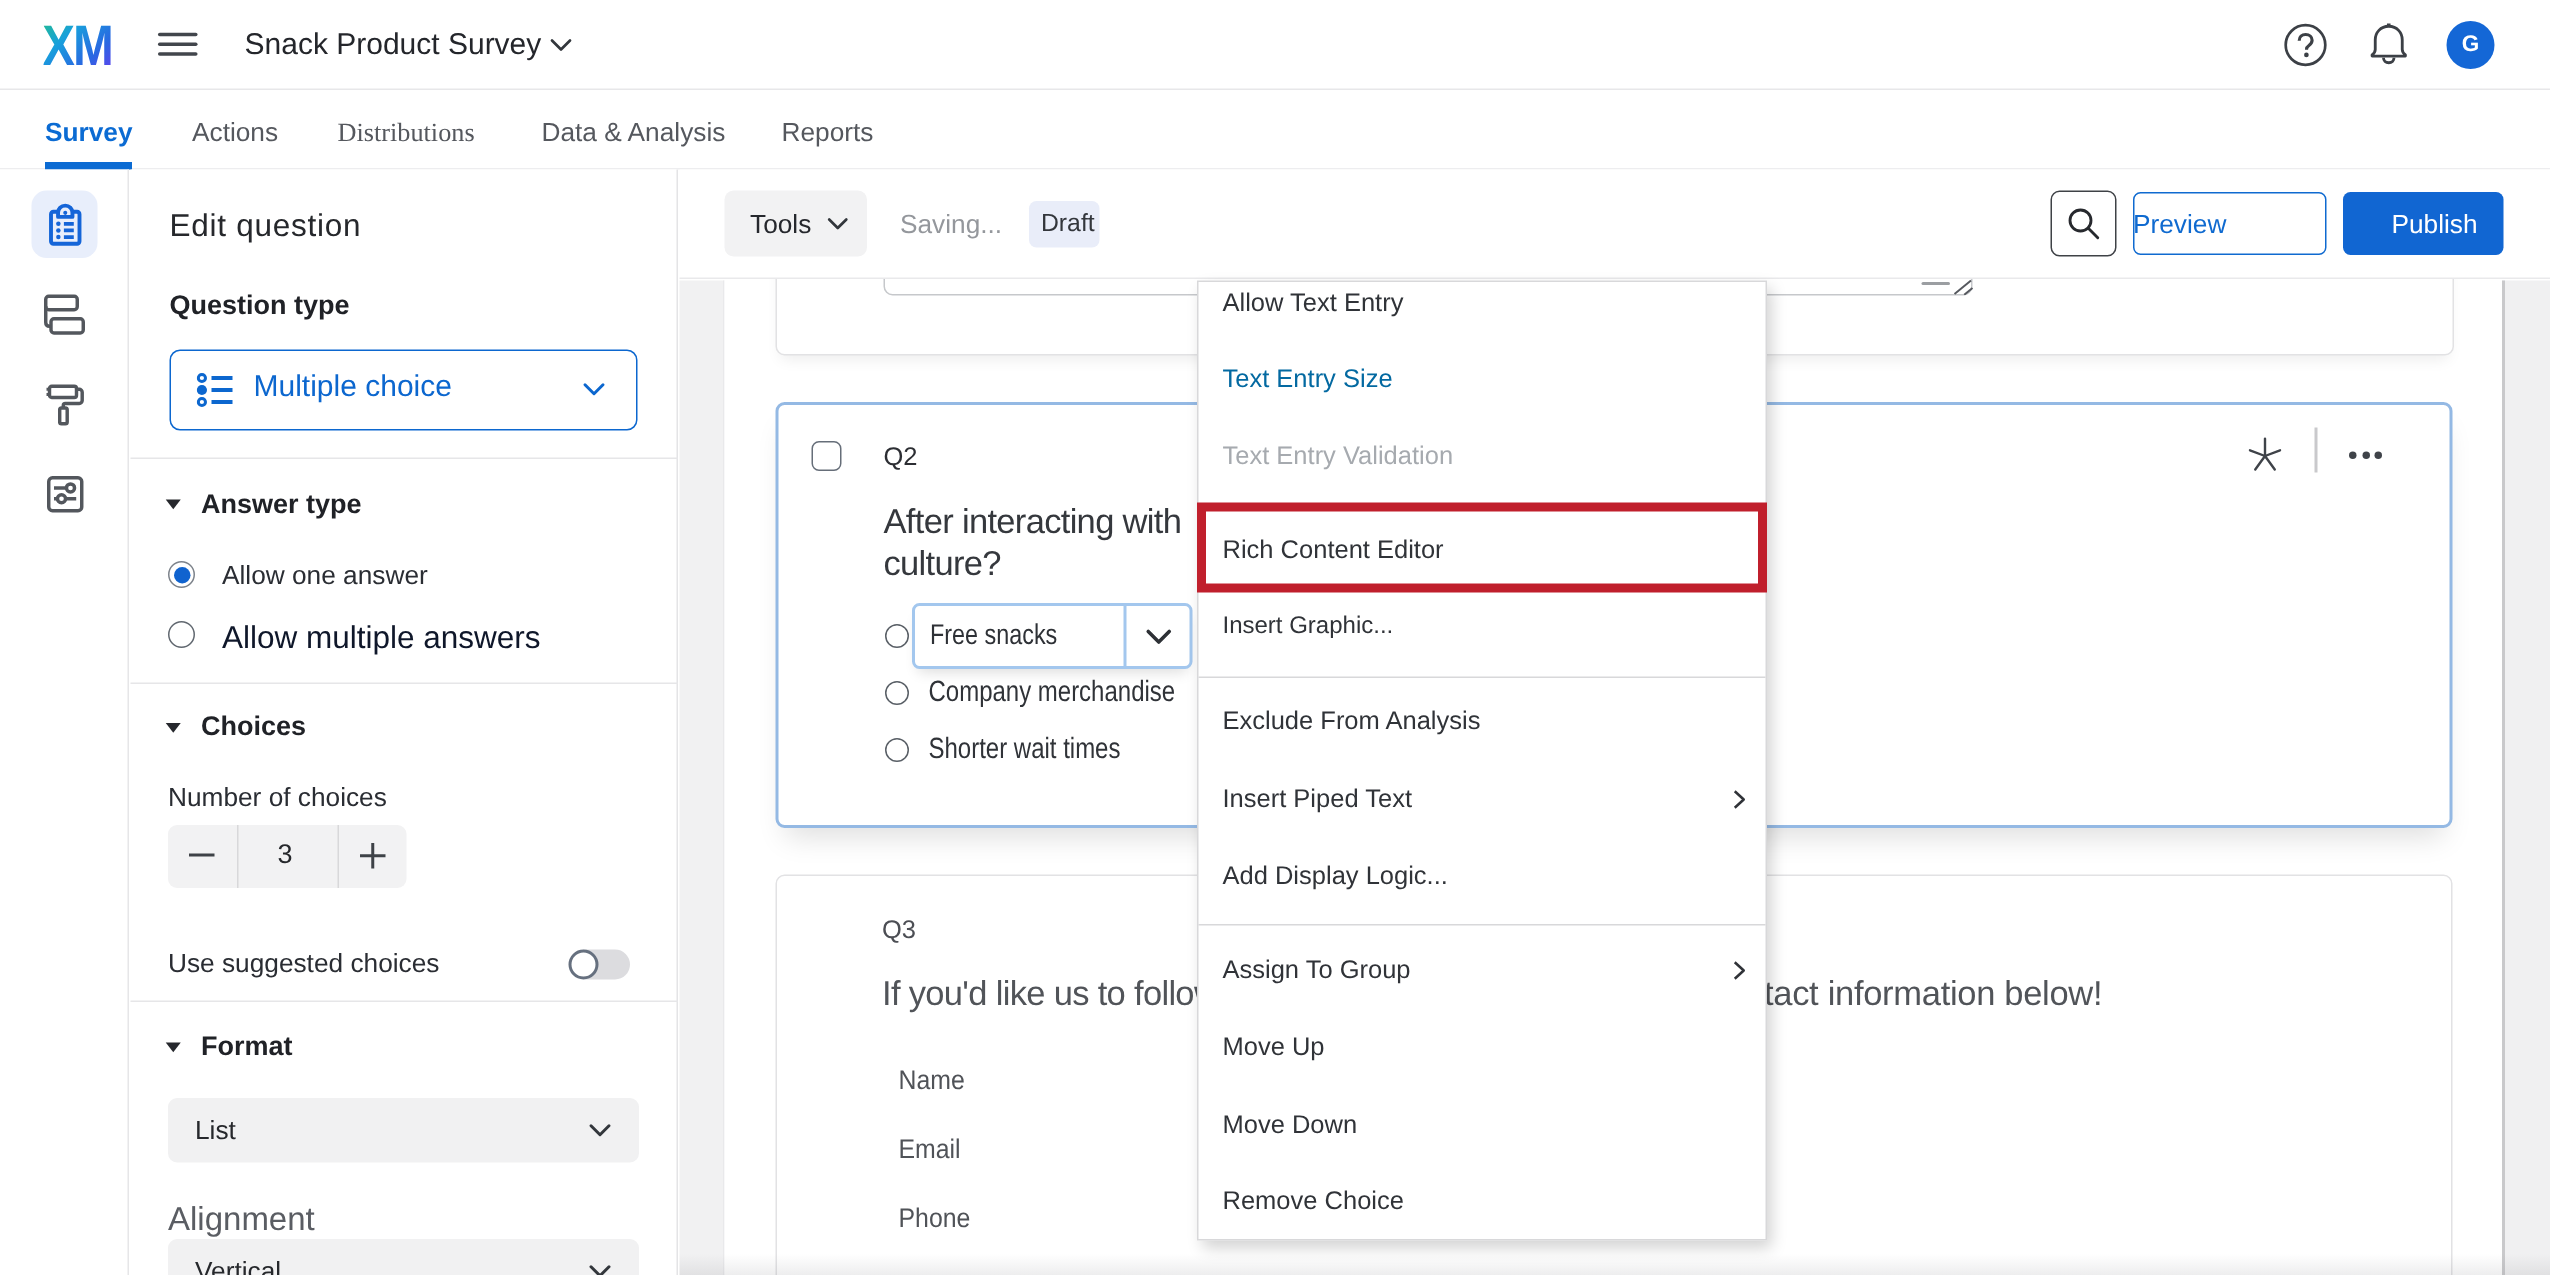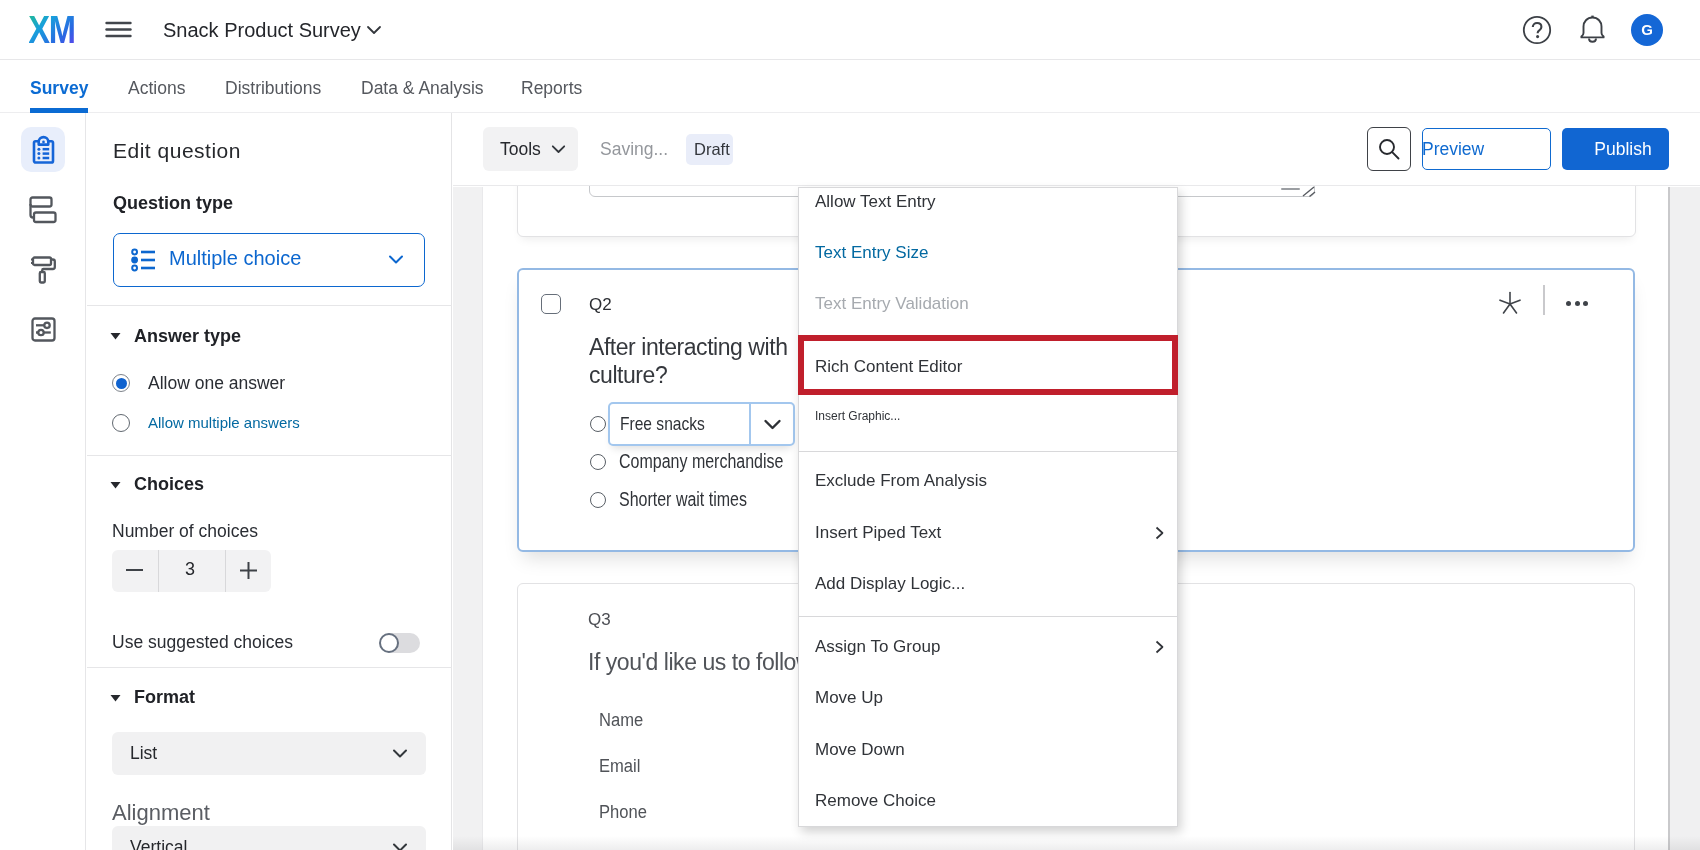--- a/index.html
+++ b/index.html
@@ -50,21 +50,21 @@
     <line x1="14.5" y1="1.6" x2="14.5" y2="3.4" stroke="#3c4046" stroke-width="2.4"></line>
     <path d="M11 24.5 C11 26.6 12.5 27.8 14.5 27.8 C16.5 27.8 18 26.6 18 24.5" fill="none" stroke="#3c4046" stroke-width="1.9"></path>
   </svg>
 
   <div class="abs" style="left:1631px;top:14px;width:32px;height:32px;border-radius:50%;background:#1467d6;color:#fff;font-size:15px;font-weight:bold;text-align:center;line-height:32px;">G</div>
 
   <div class="abs" id="tabbar" style="left:0;top:61px;width:1700px;height:52px;background:#fff;border-bottom:1px solid #ededef;"></div>
   <div class="abs" style="left:30px;top:78px;font-size:17.5px;font-weight:bold;color:#0b6bd3;">Survey</div>
   <div class="abs" style="left:30px;top:108px;width:58px;height:5px;background:#0b6bd3;"></div>
   <div class="abs" style="left:128px;top:78px;font-size:17.5px;color:#55585e;">Actions</div>
-  <div class="abs" style="left:225px;top:78px;font-size:17.5px;color:#55585e;">Distributions</div>
+  <div class="abs" style="left:225px;top:78px;font-size:17.5px;color:#55585e;font-family:Liberation Serif, serif;">Distributions</div>
   <div class="abs" style="left:361px;top:78px;font-size:17.5px;color:#55585e;">Data &amp; Analysis</div>
   <div class="abs" style="left:521px;top:78px;font-size:17.5px;color:#55585e;text-align:right;">Reports</div>
 
   <div class="abs" style="left:0;top:113px;width:86px;height:737px;background:#fff;border-right:1px solid #e6e6e8;"></div>
   <div class="abs" style="left:21px;top:127px;width:44px;height:45px;background:#e8eefb;border-radius:10px;"></div>
 
   <svg class="abs" style="left:31px;top:135px;" width="25" height="30" viewBox="0 0 25 30">
     <rect x="3" y="6.2" width="19" height="21.3" rx="1.6" fill="none" stroke="#1565d8" stroke-width="2.6"></rect>
     <path d="M7.7 9.6 L7.7 6.8 C7.7 4.1 9.8 2.1 12.5 2.1 C15.2 2.1 17.3 4.1 17.3 6.8 L17.3 9.6 Z" fill="#e8eefb" stroke="#1565d8" stroke-width="2.6" stroke-linejoin="round"></path>
     <circle cx="12.5" cy="6.9" r="1.35" fill="#1565d8"></circle>
@@ -133,21 +133,21 @@
   <svg class="abs" style="left:110px;top:332px;" width="11" height="8" viewBox="0 0 11 8">
       <path d="M0.5 1 L10.5 1 L5.5 7.5 Z" fill="#26282d"></path>
     </svg>
   <div class="abs" style="left:134px;top:326px;font-size:18px;font-weight:bold;color:#202227;">Answer type</div>
 
   <div class="abs" style="left:112px;top:374px;width:18px;height:18px;border-radius:50%;border:1.6px solid #7d838b;background:#fff;"></div>
   <div class="abs" style="left:115.5px;top:377.5px;width:11px;height:11px;border-radius:50%;background:#1063cf;"></div>
   <div class="abs" style="left:148px;top:373px;font-size:17.5px;color:#2a2d33;">Allow one answer</div>
 
   <div class="abs" style="left:112px;top:414px;width:18px;height:18px;border-radius:50%;border:1.6px solid #616870;background:#fff;"></div>
-  <div class="abs" style="left:148px;top:414px;font-size:15px;color:#0369a1;">Allow multiple answers</div>
+  <div class="abs" style="left:148px;top:414px;font-size:21px;color:#0f172a;">Allow multiple answers</div>
 
   <div class="abs" style="left:87px;top:455px;width:365px;height:1px;background:#e6e6e8;"></div>
 
   <svg class="abs" style="left:110px;top:481px;" width="11" height="8" viewBox="0 0 11 8">
       <path d="M0.5 1 L10.5 1 L5.5 7.5 Z" fill="#26282d"></path>
     </svg>
   <div class="abs" style="left:134px;top:474px;font-size:18px;font-weight:bold;color:#202227;">Choices</div>
   <div class="abs" style="left:112px;top:521px;font-size:17.5px;color:#2a2d33;">Number of choices</div>
 
   <div class="abs" style="left:112px;top:550px;width:159px;height:42px;background:#f2f2f3;border-radius:6px;"></div>
@@ -251,32 +251,33 @@
     </g>
   </svg>
   <div class="abs" style="left:1543px;top:285px;width:1.5px;height:30px;background:#c9c9cc;"></div>
   <div class="abs" style="left:1566px;top:300.5px;width:5px;height:5px;border-radius:50%;background:#3f4349;"></div>
   <div class="abs" style="left:1574.5px;top:300.5px;width:5px;height:5px;border-radius:50%;background:#3f4349;"></div>
   <div class="abs" style="left:1583px;top:300.5px;width:5px;height:5px;border-radius:50%;background:#3f4349;"></div>
 
   <div class="abs" style="left:517px;top:583px;width:1118px;height:287px;background:#fff;border:1px solid #e2e2e4;border-radius:6px;"></div>
   <div class="abs" style="left:588px;top:610px;font-size:17px;color:#4c4e54;">Q3</div>
   <div class="abs" style="left:588px;top:649px;font-size:23px;letter-spacing:-0.45px;color:#515459;white-space:nowrap;">If you'd like us to follow up with you, please</div>
+  <div class="abs" style="left:1176px;top:649px;font-size:23px;letter-spacing:-0.2px;color:#515459;z-index:20;">tact information below!</div>
   <div class="abs" style="left:599px;top:710px;font-size:18px;color:#505358;transform:scaleX(0.92);transform-origin:0 0;">Name</div>
   <div class="abs" style="left:599px;top:756px;font-size:18px;color:#505358;transform:scaleX(0.92);transform-origin:0 0;">Email</div>
   <div class="abs" style="left:599px;top:802px;font-size:18px;color:#505358;transform:scaleX(0.92);transform-origin:0 0;">Phone</div>
 
   <div class="abs" style="left:453px;top:836px;width:1247px;height:14px;background:linear-gradient(to bottom, rgba(120,120,125,0) 0%, rgba(120,120,125,0.13) 100%);z-index:58;"></div>
 
   <div class="abs" id="menu" style="left:798px;top:187px;width:380px;height:640px;background:#fff;border:1px solid #d8d8da;box-shadow:3px 5px 10px rgba(0,0,0,.18);z-index:50;"></div>
   <div class="abs" style="left:815px;top:192px;font-size:17px;color:#303338;z-index:51;">Allow Text Entry</div>
   <div class="abs" style="left:815px;top:243px;font-size:17px;color:#0369a1;z-index:51;">Text Entry Size</div>
   <div class="abs" style="left:815px;top:294px;font-size:17px;color:#a6aaaf;z-index:51;">Text Entry Validation</div>
   <div class="abs" style="left:815px;top:357px;font-size:17px;color:#303338;z-index:51;">Rich Content Editor</div>
-  <div class="abs" style="left:815px;top:409px;font-size:12px;color:#303338;z-index:51;text-align:center;">Insert Graphic...</div>
+  <div class="abs" style="left:815px;top:409px;font-size:16px;color:#303338;z-index:51;text-align:center;">Insert Graphic...</div>
   <div class="abs" style="left:799px;top:451px;width:378px;height:1px;background:#d8d8da;z-index:51;"></div>
   <div class="abs" style="left:815px;top:471px;font-size:17px;color:#303338;z-index:51;">Exclude From Analysis</div>
   <div class="abs" style="left:815px;top:523px;font-size:17px;color:#303338;z-index:51;">Insert Piped Text</div>
   <svg class="abs" style="left:1155px;top:526px;z-index:51;" width="9" height="14" viewBox="0 0 9 14">
     <path d="M1.5 1.5 L7.5 7 L1.5 12.5" fill="none" stroke="#303338" stroke-width="1.7" stroke-linejoin="round"></path>
   </svg>
   <div class="abs" style="left:815px;top:574px;font-size:17px;color:#303338;z-index:51;">Add Display Logic...</div>
   <div class="abs" style="left:799px;top:616px;width:378px;height:1px;background:#d8d8da;z-index:51;"></div>
   <div class="abs" style="left:815px;top:637px;font-size:17px;color:#303338;z-index:51;">Assign To Group</div>
   <svg class="abs" style="left:1155px;top:640px;z-index:51;" width="9" height="14" viewBox="0 0 9 14">

